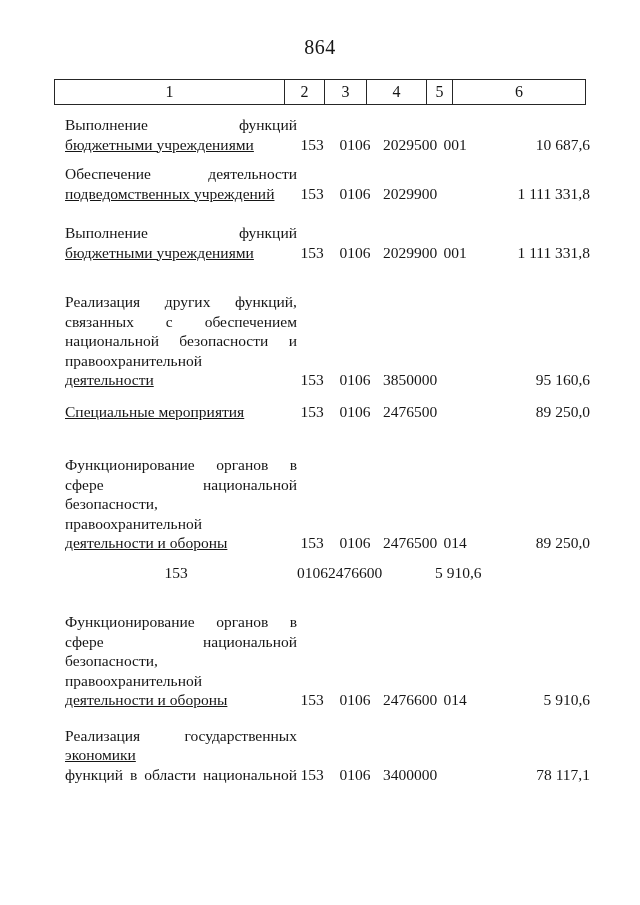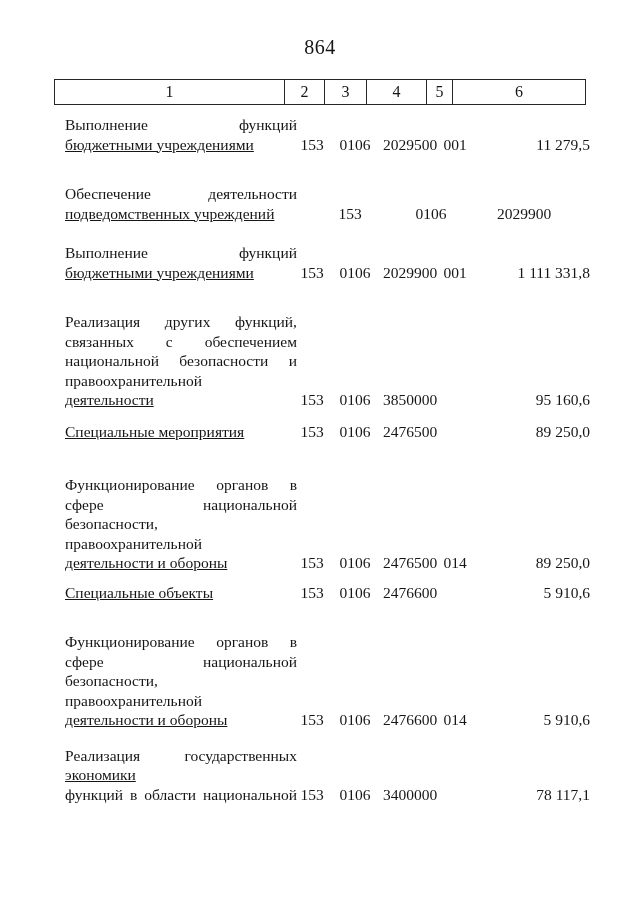--- a/index.html
+++ b/index.html
@@ -40,21 +40,21 @@
     width: 535px;
   }
   .row {
     display: grid;
     grid-template-columns: 242px 30px 56px 52px 40px 115px;
     align-items: end;
     font-size: 15.5px;
     line-height: 19.5px;
   }
   .row:nth-child(1) { margin-top: 5px; }
-  .row:nth-child(2) { margin-top: 30px; gap: 38px; }
+  .row:nth-child(2) { margin-top: 10px; }
   .row:nth-child(3) { margin-top: 20px; }
   .row:nth-child(4) { margin-top: 30px; }
   .row:nth-child(5) { margin-top: 12px; }
   .row:nth-child(6) { margin-top: 34px; }
   .row:nth-child(7) { margin-top: 10px; }
   .row:nth-child(8) { margin-top: 30px; }
   .row:nth-child(9) { margin-top: 16px; }
   .name-cell { padding-left: 10px; }
   .line {
     text-align: justify;
@@ -87,21 +87,21 @@
 <div class="table-body">
     <div class="row">
       <div class="name-cell">
         <div class="line">Выполнение функций</div>
         <div class="line last">бюджетными учреждениями</div>
       </div>
       <div class="cell num">153</div>
       <div class="cell num">0106</div>
       <div class="cell num">2029500</div>
       <div class="cell num">001</div>
-      <div class="cell amount">11 279,5</div>
+      <div class="cell amount">10 687,6</div>
     </div>
     <div class="row">
       <div class="name-cell">
         <div class="line">Обеспечение деятельности</div>
         <div class="line last">подведомственных учреждений</div>
       </div>
       <div class="cell num">153</div>
       <div class="cell num">0106</div>
       <div class="cell num">2029900</div>
       <div class="cell num"></div>
@@ -150,23 +150,20 @@
         <div class="line">правоохранительной</div>
         <div class="line last">деятельности и обороны</div>
       </div>
       <div class="cell num">153</div>
       <div class="cell num">0106</div>
       <div class="cell num">2476500</div>
       <div class="cell num">014</div>
       <div class="cell amount">89 250,0</div>
     </div>
     <div class="row">
-      <div class="name-cell">
-        <div class="line last">Специальные объекты</div>
-      </div>
       <div class="cell num">153</div>
       <div class="cell num">0106</div>
       <div class="cell num">2476600</div>
       <div class="cell num"></div>
       <div class="cell amount">5 910,6</div>
     </div>
     <div class="row">
       <div class="name-cell">
         <div class="line">Функционирование органов в</div>
         <div class="line">сфере национальной</div>

